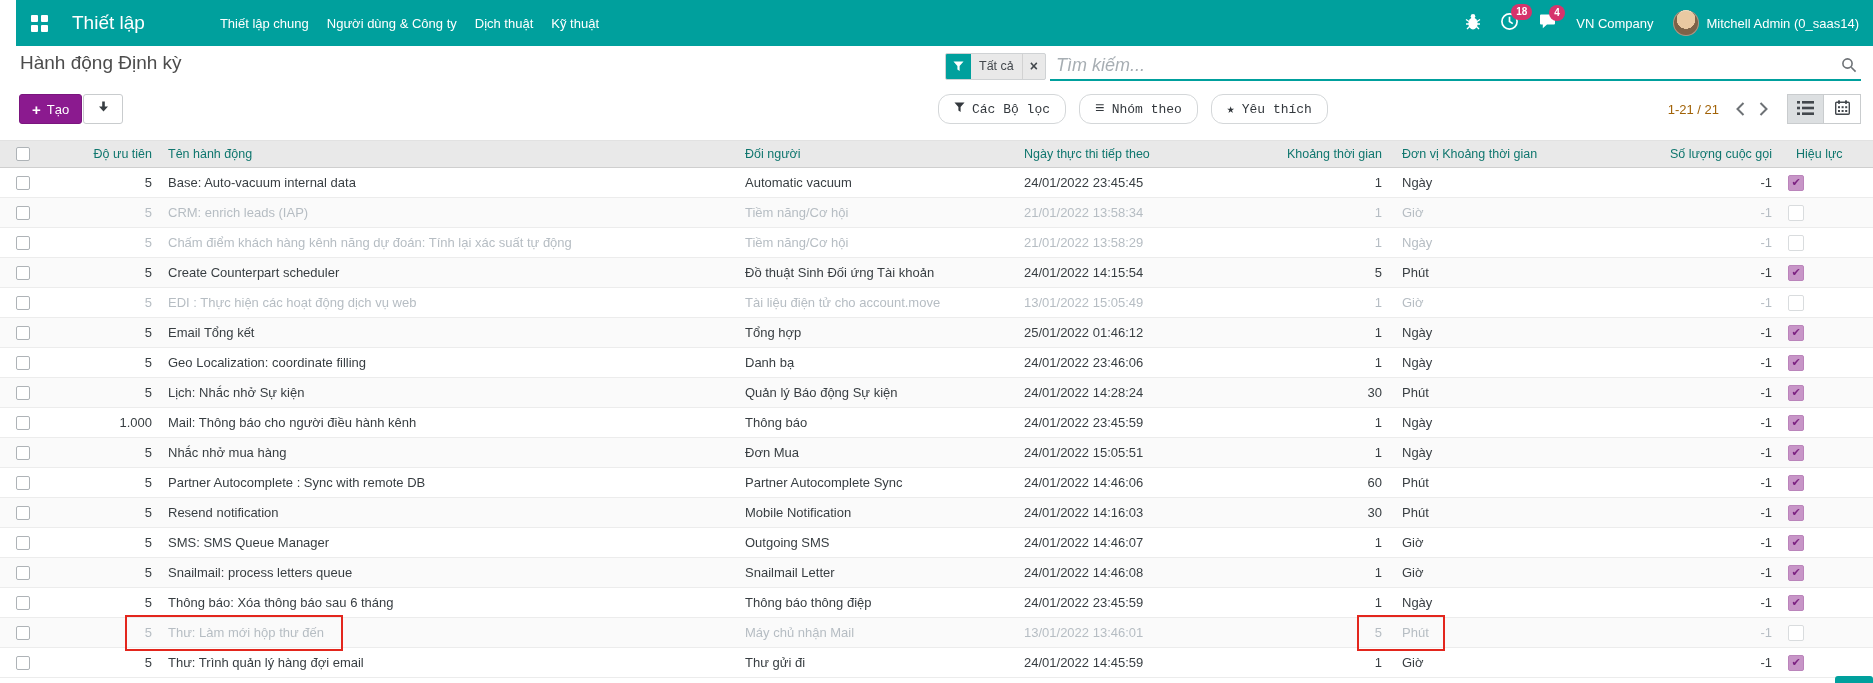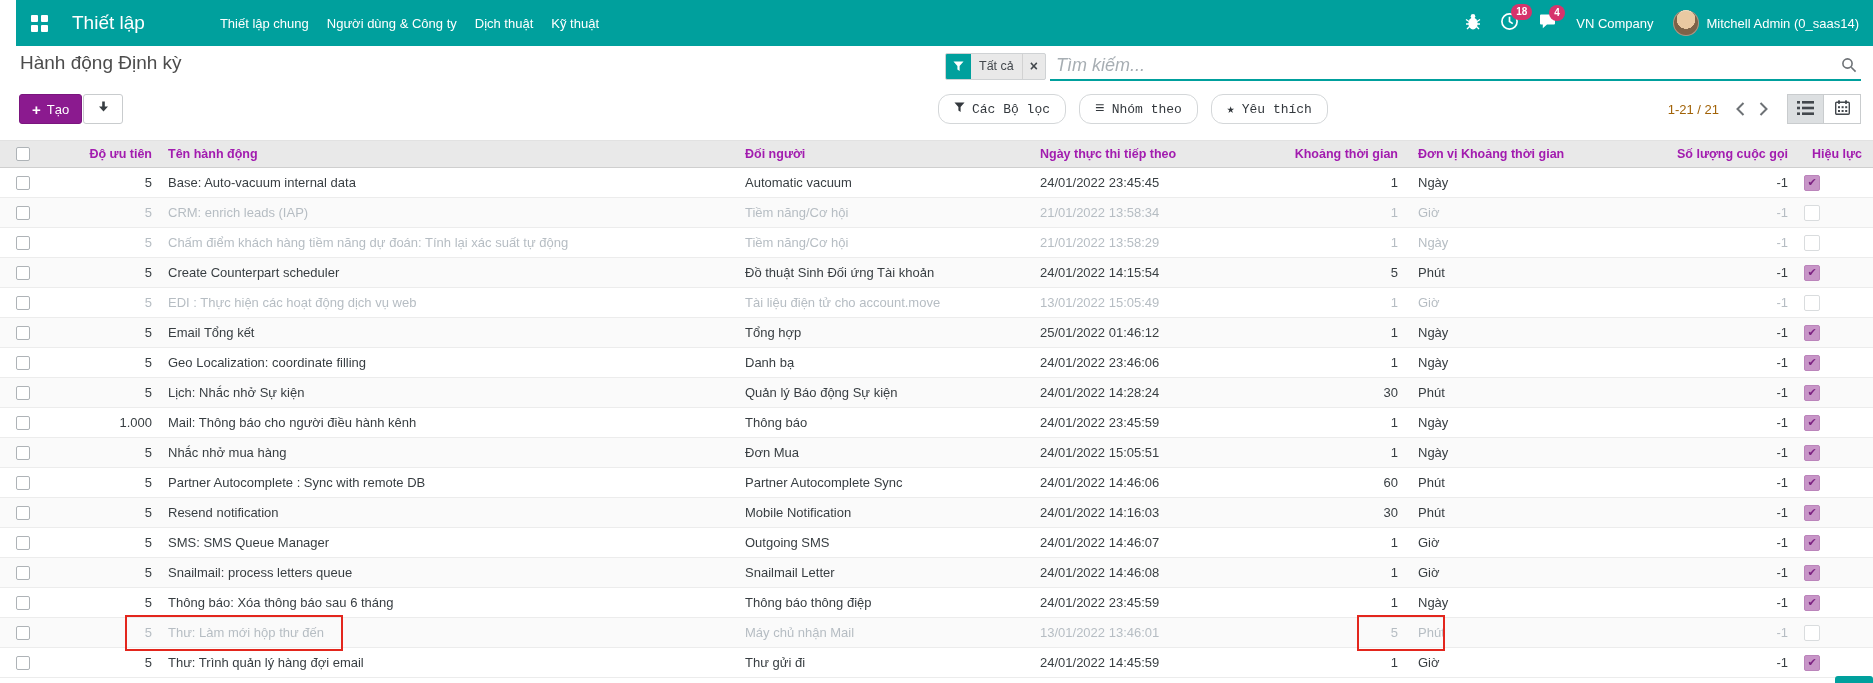--- a/index.html
+++ b/index.html
@@ -63,32 +63,32 @@
   .switcher { display:flex; margin-left:12px; }
   .sbtn { width:37px; height:30px; background:#fff; border:1px solid #c9ccce; cursor:pointer;
           display:flex; align-items:center; justify-content:center; }
   .sbtn + .sbtn { border-left:none; }
   .sbtn.active { background:#dcdfe1; }
 
   
   .listview { position:absolute; top:140px; left:0; right:0; }
   .thead { display:flex; align-items:center; height:28px; background:#e9e9e9;
            border-bottom:1px solid #cfcfcf; border-top:1px solid #e2e2e2;
-           font-weight:700; font-size:12.5px; color:#a21caf; }
+           font-weight:400; font-size:12.5px; color:#0f766e; }
   .th, .td { padding:0 8px; white-space:nowrap; overflow:hidden; }
   .tr { display:flex; align-items:center; height:30px; border-bottom:1px solid #ececec;
         font-size:13px; cursor:pointer; background:#fff; }
   .tr:nth-child(even) { background:#fafafa; }
   .tr.muted { color:#B6BDC3; }
 
   .c-sel    { flex:0 0 45px;  display:flex; justify-content:center; }
   .c-pri    { flex:0 0 115px; text-align:right; }
   .c-name   { flex:0 0 585px; }
   .c-obj    { flex:0 0 275px; padding-left:0; }
-  .c-date   { flex:0 0 245px; padding-left:4px;margin-left:16px; }
+  .c-date   { flex:0 0 245px; padding-left:4px; }
   .c-int    { flex:0 0 125px; text-align:right; }
   .c-unit   { flex:0 0 175px; padding-left:12px; }
   .c-calls  { flex:0 0 215px; text-align:right; }
   .c-active { flex:0 0 93px;  padding-left:8px; }
   .thead .c-active { padding-left:16px; }
 
   .cb { width:14px; height:14px; border:1px solid #aeb3b7; background:#fff; border-radius:2px; display:inline-block; }
   .acb { width:16px; height:16px; border:1px solid #d9dcde; background:#fff; border-radius:2px;
          display:flex; align-items:center; justify-content:center; font-size:11px; font-weight:700; color:transparent; }
   .acb.checked { background:#c795c7; border-color:#bb84bb; color:#7d2483; }
@@ -300,21 +300,21 @@
           <div class="td c-calls">-1</div>
           <div class="td c-active">
             <span class="acb">✔</span>
           </div>
         </div>
         <div class="tr muted">
           <div class="td c-sel">
             <span class="cb"></span>
           </div>
           <div class="td c-pri">5</div>
-          <div class="td c-name">Chấm điểm khách hàng tiềm năng dự đoán: Tính lại xác suất tự động</div>
+          <div class="td c-name">Chấm điểm khách hàng kênh năng dự đoán: Tính lại xác suất tự động</div>
           <div class="td c-obj">Tiềm năng/Cơ hội</div>
           <div class="td c-date">21/01/2022 13:58:29</div>
           <div class="td c-int">1</div>
           <div class="td c-unit">Ngày</div>
           <div class="td c-calls">-1</div>
           <div class="td c-active">
             <span class="acb">✔</span>
           </div>
         </div>
         <div class="tr">

